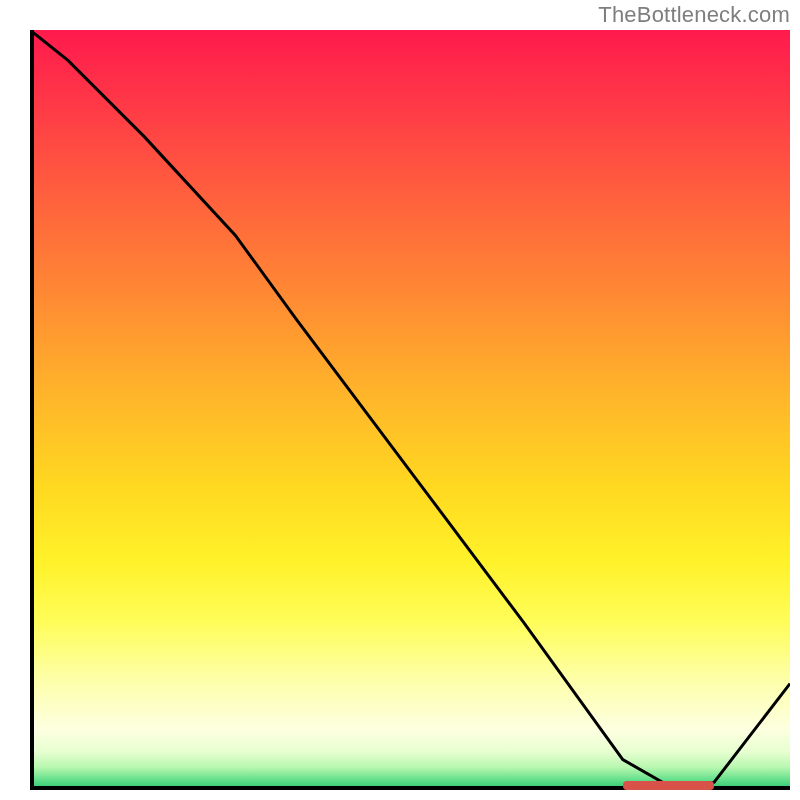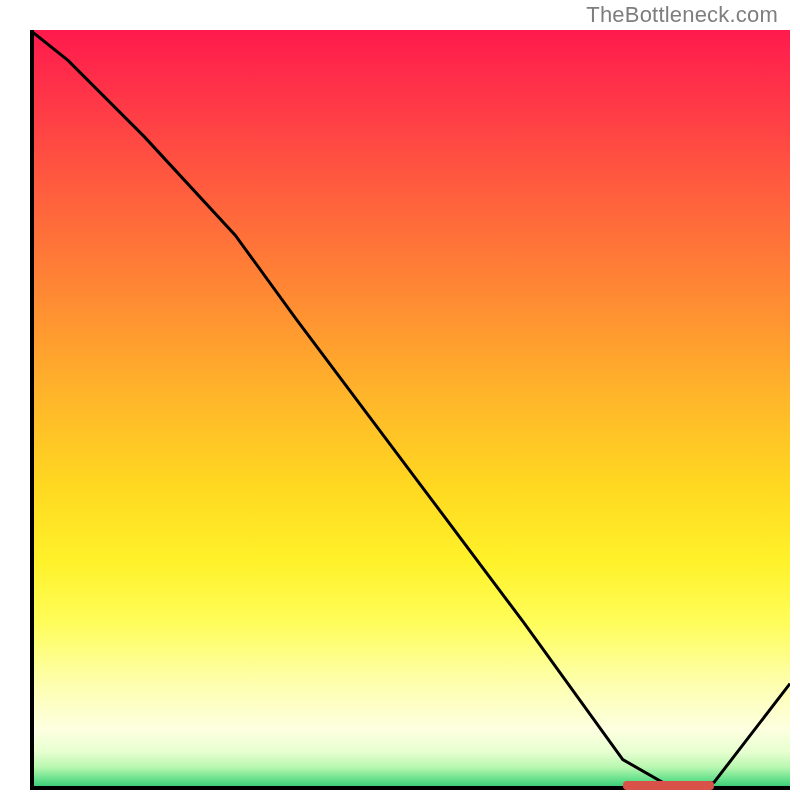--- a/index.html
+++ b/index.html
@@ -12,21 +12,21 @@
     overflow: hidden;
   }
   .wrap {
     position: relative;
     width: 800px;
     height: 800px;
   }
   .attribution {
     position: absolute;
     top: 2px;
-    right: 22px;
+    right: 10px;
     font-size: 22px;
     color: #7e7e7e;
     letter-spacing: 0.2px;
   }
   .plot {
     position: absolute;
     left: 30px;
     top: 30px;
     width: 760px;
     height: 760px;

